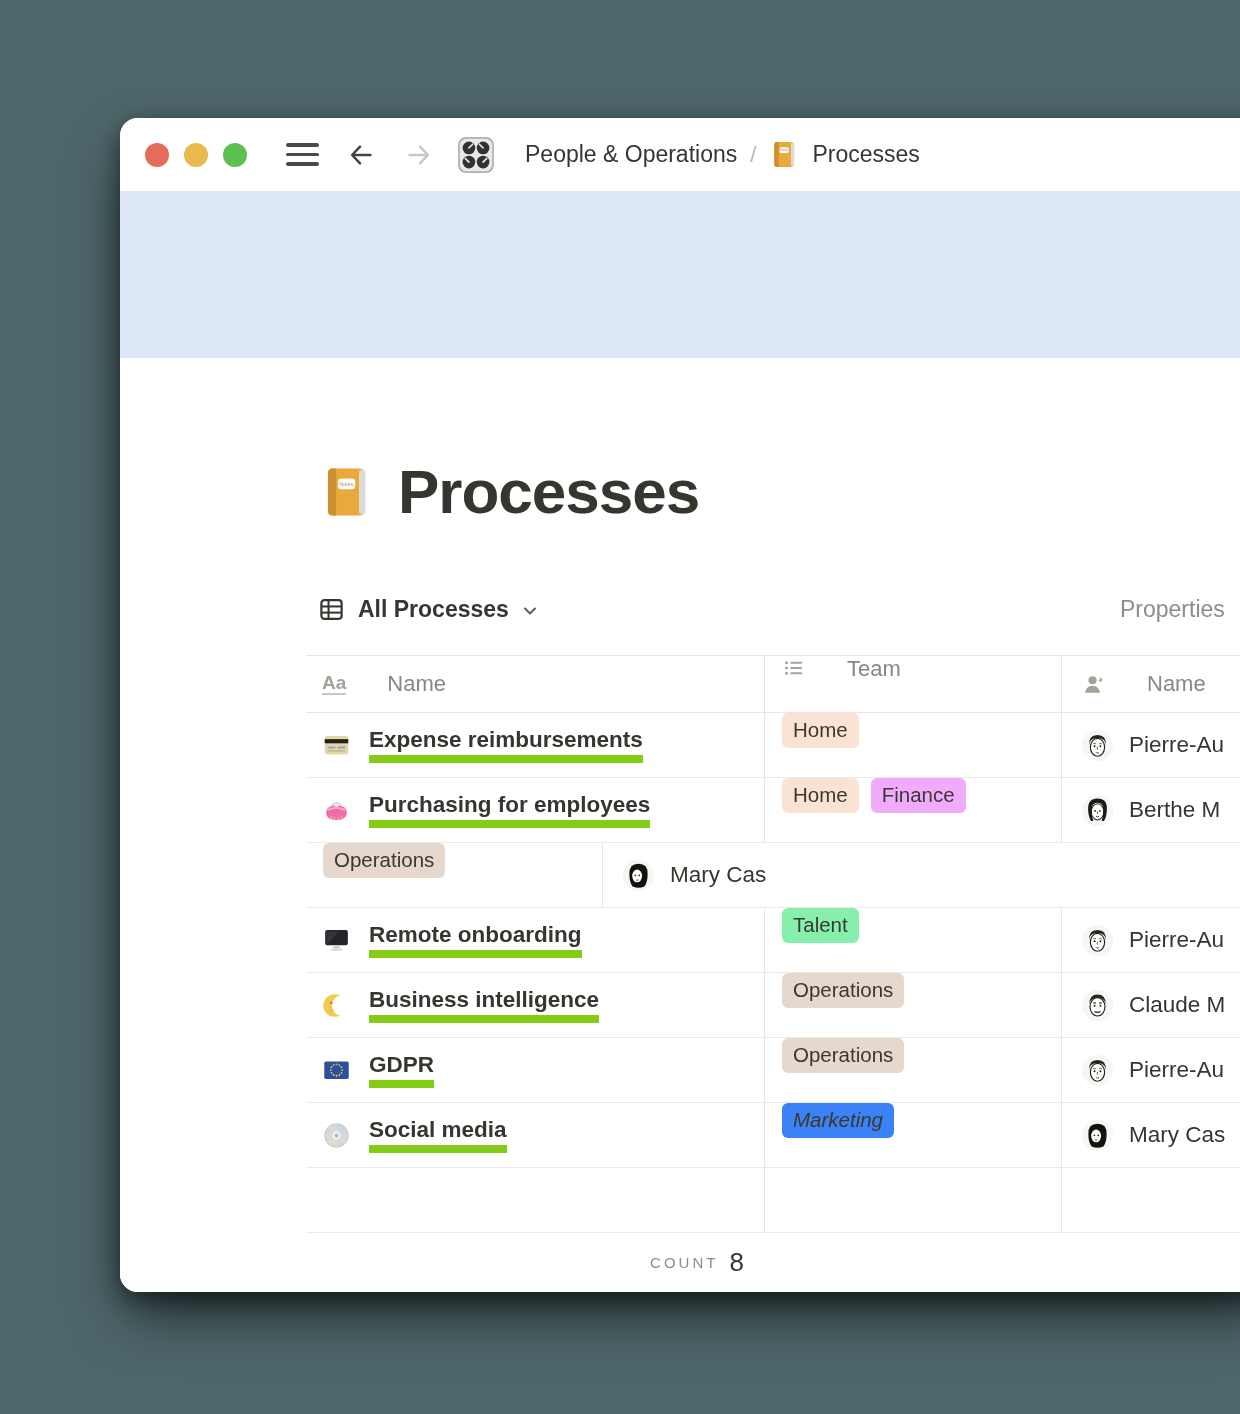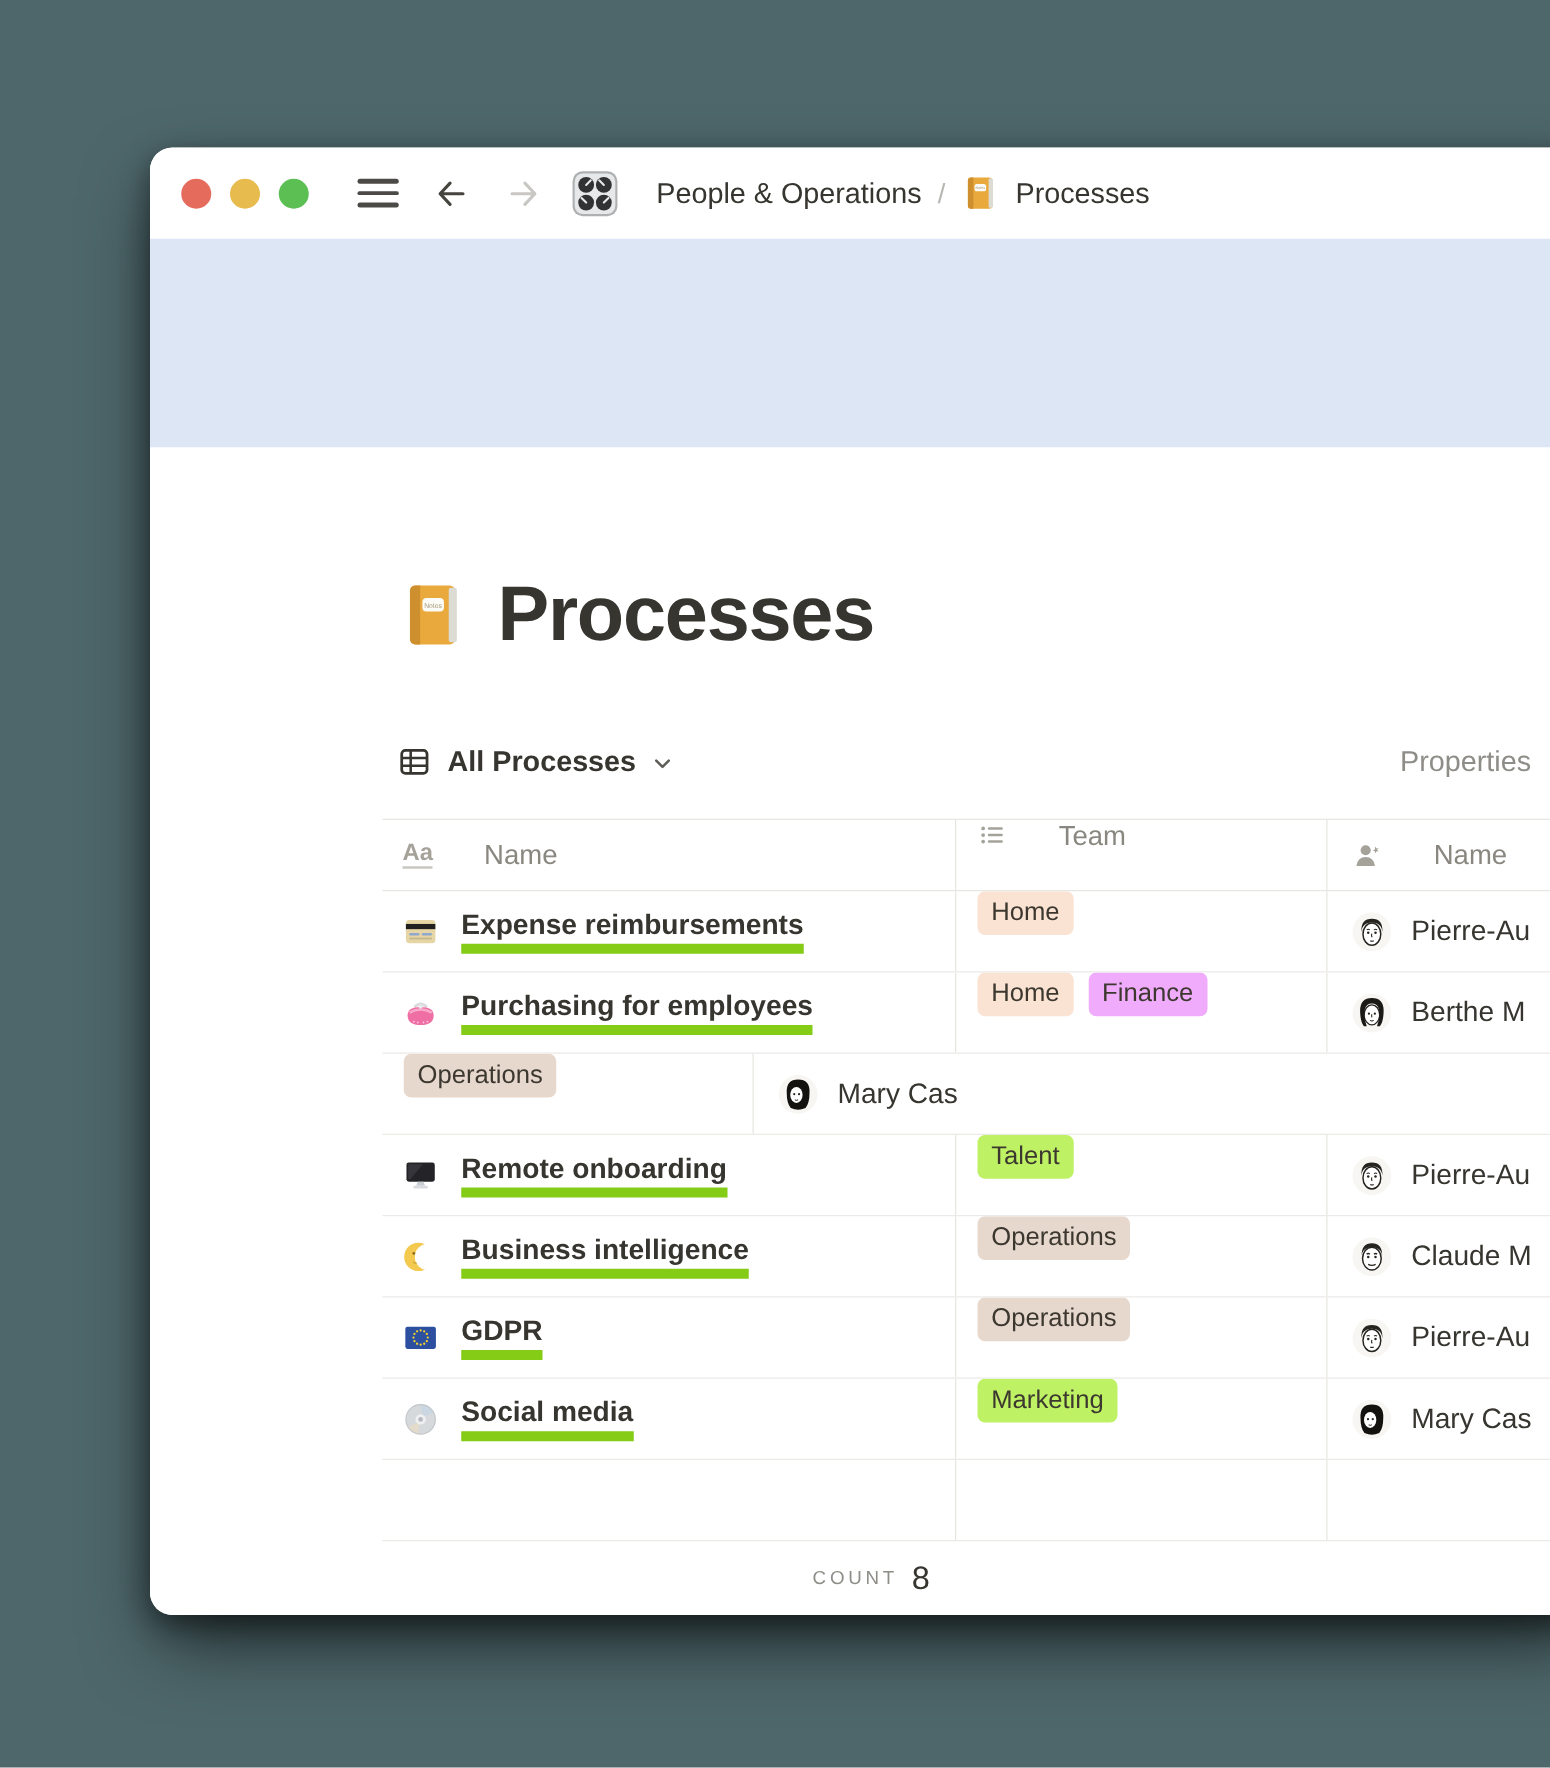--- a/index.html
+++ b/index.html
@@ -360,21 +360,21 @@
       <div class="trow">
         <div class="c-name">
           <span class="ric">
               <svg viewBox="0 0 32 32" width="29" height="29">
                 <use href="#ic-desktop"></use>
               </svg>
             </span>
           <span class="rname">Remote onboarding</span>
         </div>
         <div class="c-team">
-          <span class="tag" style="background: #bef264;">Talent</span>
+          <span class="tag" style="background: #86efac;">Talent</span>
         </div>
         <div class="c-owner">
           <span class="avatar">
               <svg viewBox="0 0 34 34">
                 <use href="#av-man"></use>
               </svg>
             </span>
           <span class="oname">Pierre-Au</span>
         </div>
       </div>
@@ -426,21 +426,21 @@
       <div class="trow">
         <div class="c-name">
           <span class="ric">
               <svg viewBox="0 0 32 32" width="29" height="29">
                 <use href="#ic-cd"></use>
               </svg>
             </span>
           <span class="rname">Social media</span>
         </div>
         <div class="c-team">
-          <span class="tag" style="background: #bef264;">Marketing</span>
+          <span class="tag" style="background: #3b82f6; font-style: italic;">Marketing</span>
         </div>
         <div class="c-owner">
           <span class="avatar">
               <svg viewBox="0 0 34 34">
                 <use href="#av-bob"></use>
               </svg>
             </span>
           <span class="oname">Mary Cas</span>
         </div>
       </div>

